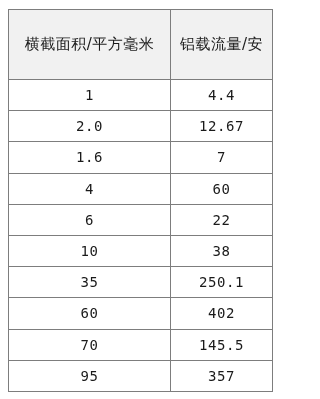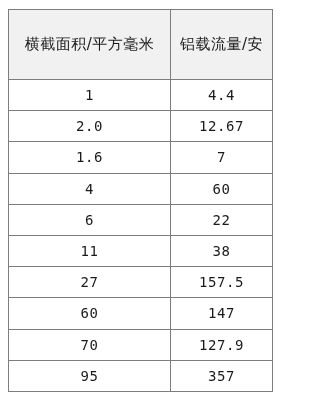--- a/index.html
+++ b/index.html
@@ -94,34 +94,34 @@
       </tr>
       <tr>
         <td>4</td>
         <td>60</td>
       </tr>
       <tr>
         <td>6</td>
         <td>22</td>
       </tr>
       <tr>
-        <td>11</td>
+        <td>10</td>
         <td>38</td>
       </tr>
       <tr>
-        <td>27</td>
-        <td>157.5</td>
+        <td>35</td>
+        <td>250.1</td>
       </tr>
       <tr>
         <td>60</td>
-        <td>147</td>
+        <td>402</td>
       </tr>
       <tr>
         <td>70</td>
-        <td>127.9</td>
+        <td>145.5</td>
       </tr>
       <tr>
         <td>95</td>
         <td>357</td>
       </tr>
     </tbody>
   </table>
 </div>
 
 </body></html>

